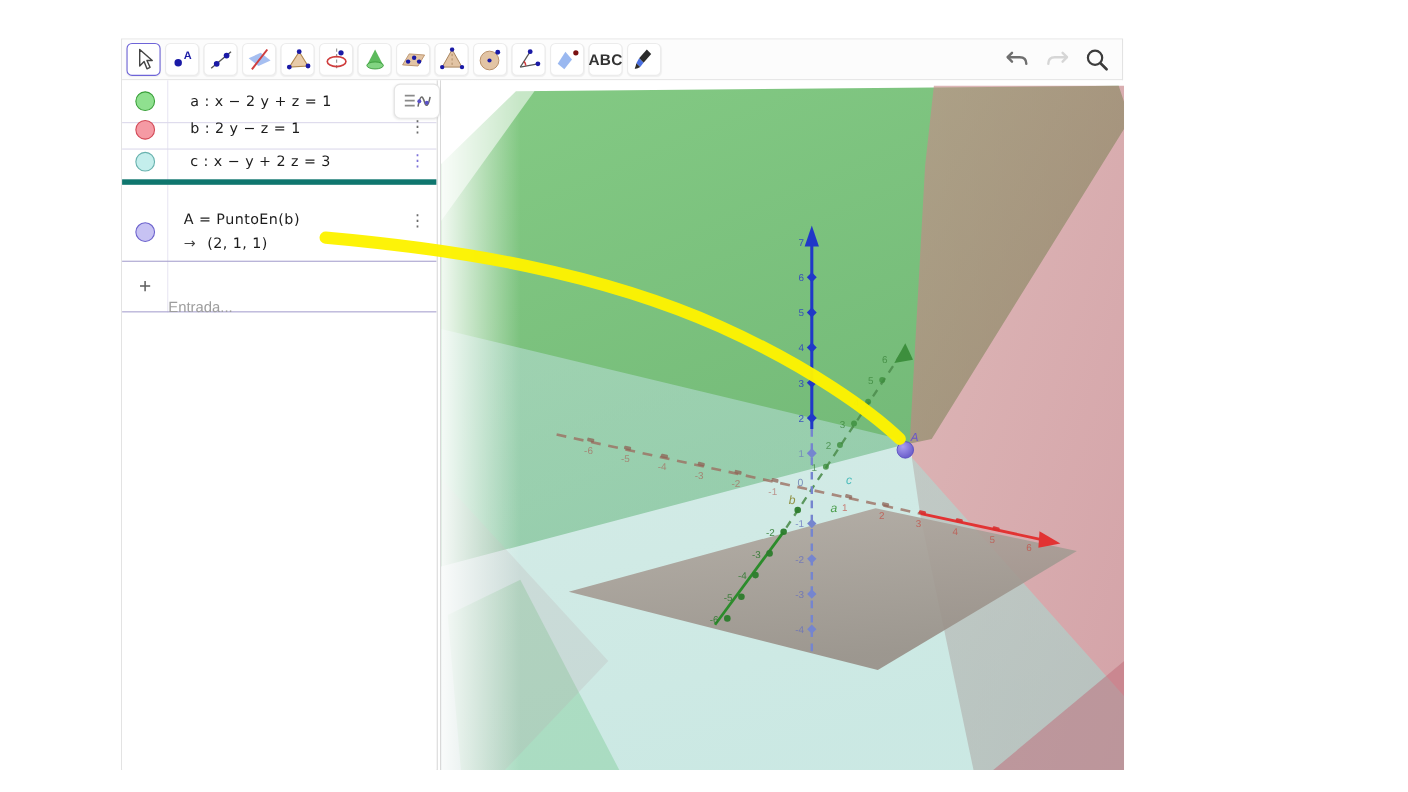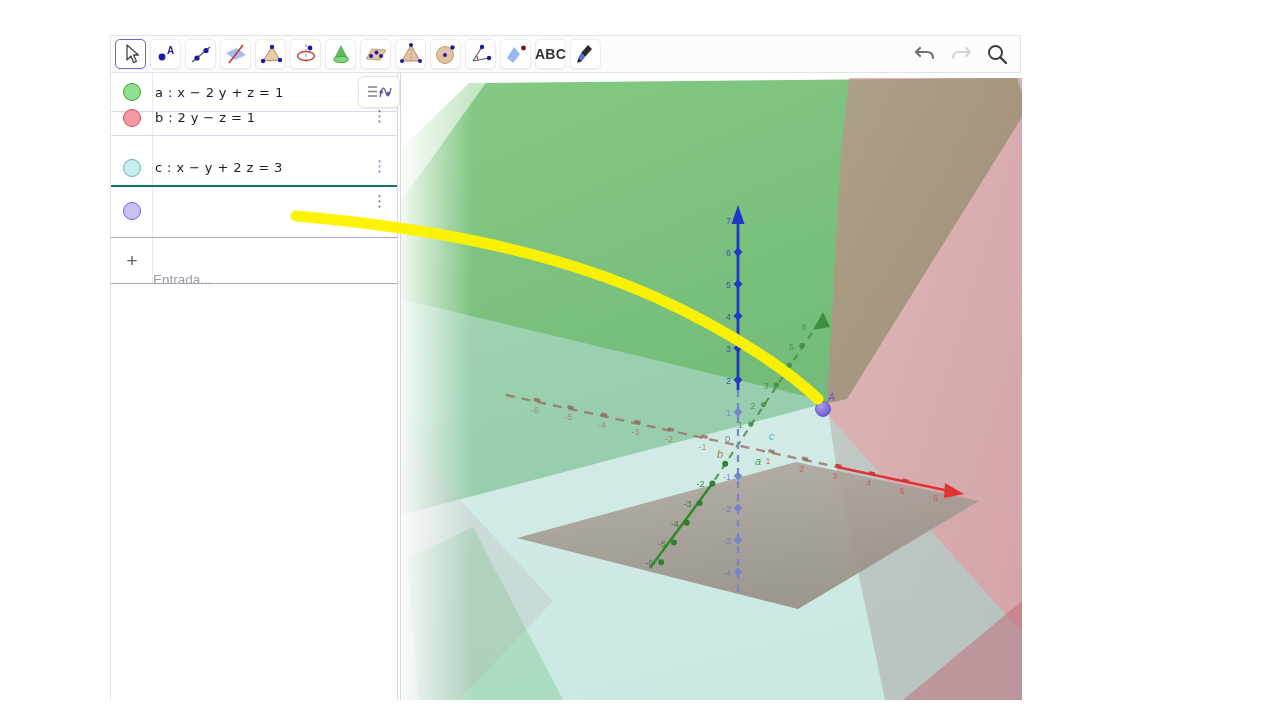--- a/index.html
+++ b/index.html
@@ -22,25 +22,25 @@
   .abc-label { font-size:14px; font-weight:bold; color:#333; letter-spacing:.3px; }
   .tb-right { margin-left:auto; display:flex; align-items:center; gap:10px; }
   .icon-btn { width:26px; height:26px; display:flex; align-items:center; justify-content:center; cursor:pointer; }
 
   
   .sidebar { position:absolute; left:0; top:37px; width:286px; height:627px; background:#fff; }
   .gutter-line { position:absolute; left:41px; top:0; width:1px; height:211px; background:#e9e7f3; }
   .alg-row { position:absolute; left:0; width:286px; display:flex; align-items:center; }
   .row-a { top:0;   height:39px; border-bottom:1px solid #dcd9ec; }
   .row-b { top:27px; height:36px; border-bottom:1px solid #dcd9ec; }
-  .row-c { top:77px; height:37px; border-bottom:2px solid #0f766e; }
+  .row-c { top:58px; height:37px; border-bottom:5px solid #0f766e; }
   .row-A { top:112px; height:53px; border-bottom:1px solid #a8a2cf; }
   .row-in{ top:165px; height:46px; border-bottom:1px solid #a8a2cf; }
   .marker { width:18px; height:18px; border-radius:50%; margin-left:12px; flex:0 0 auto; cursor:pointer; }
-  .expr { margin-left:14px; font-family:"DejaVu Sans", sans-serif; font-size:13px; color:#1c1c1c; letter-spacing:.4px; }
+  .expr { margin-left:32px; font-family:"DejaVu Sans", sans-serif; font-size:13px; color:#1c1c1c; letter-spacing:.4px; }
   .twoline { display:flex; flex-direction:column; gap:6px; margin-left:26px; }
   .twoline .expr { margin-left:0; }
   .val-line { display:flex; gap:10px; font-family:"DejaVu Sans", sans-serif; font-size:13px; color:#1c1c1c; letter-spacing:.4px; }
   .kebab { position:absolute; right:6px; top:6px; font-size:15px; line-height:1; cursor:pointer; padding:2px 4px; }
   .kebab.gray { color:#6b6b6b; } .kebab.purple { color:#7d72d9; }
   .style-btn { position:absolute; right:-3px; top:3px; width:42px; height:32px; background:#fff;
                border:1px solid #e4e4e4; border-radius:6px; box-shadow:0 1px 2px rgba(0,0,0,.08);
                display:flex; align-items:center; justify-content:center; cursor:pointer; z-index:5; }
   .plus { width:42px; text-align:center; font-size:19px; color:#5f5f5f; flex:0 0 auto; }
   .entry-input { border:none; outline:none; font-size:13.5px; color:#333; width:200px; background:transparent;margin-top:37px; }
@@ -245,20 +245,27 @@
       </div>
 
       <div class="alg-row row-c">
         <div class="marker" style="background:#c4eeec; border:1.5px solid #68b2ae;"></div>
         <div class="expr">c : x − y + 2 z = 3</div>
         <div class="kebab purple">⋮</div>
       </div>
 
       <div class="alg-row row-A">
         <div class="marker" style="background:#c7c2f3; border:1.5px solid #6d63cd;"></div>
+        <div class="twoline">
+          <div class="expr">A = PuntoEn(b)</div>
+          <div class="val-line">
+            <span style="color:#444;">→</span>
+            <span>(2, 1, 1)</span>
+          </div>
+        </div>
         <div class="kebab gray">⋮</div>
       </div>
 
       <div class="alg-row row-in">
         <div class="plus">+</div>
         <input class="entry-input" type="text" value="" placeholder="Entrada..." style="">
       </div>
     </div>
 
     <div class="divider"></div>

